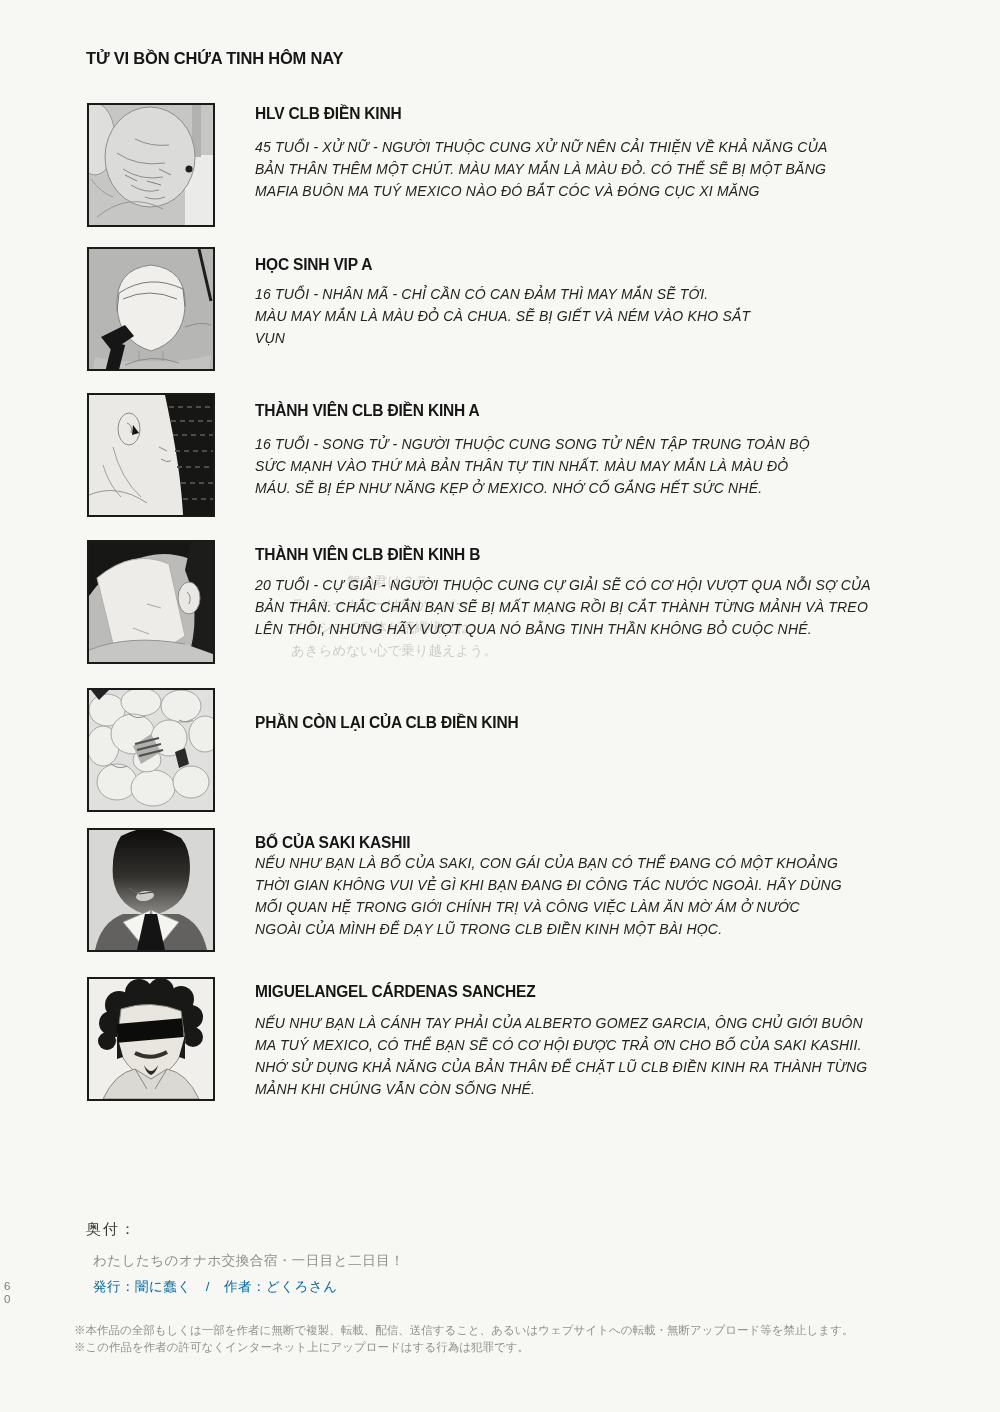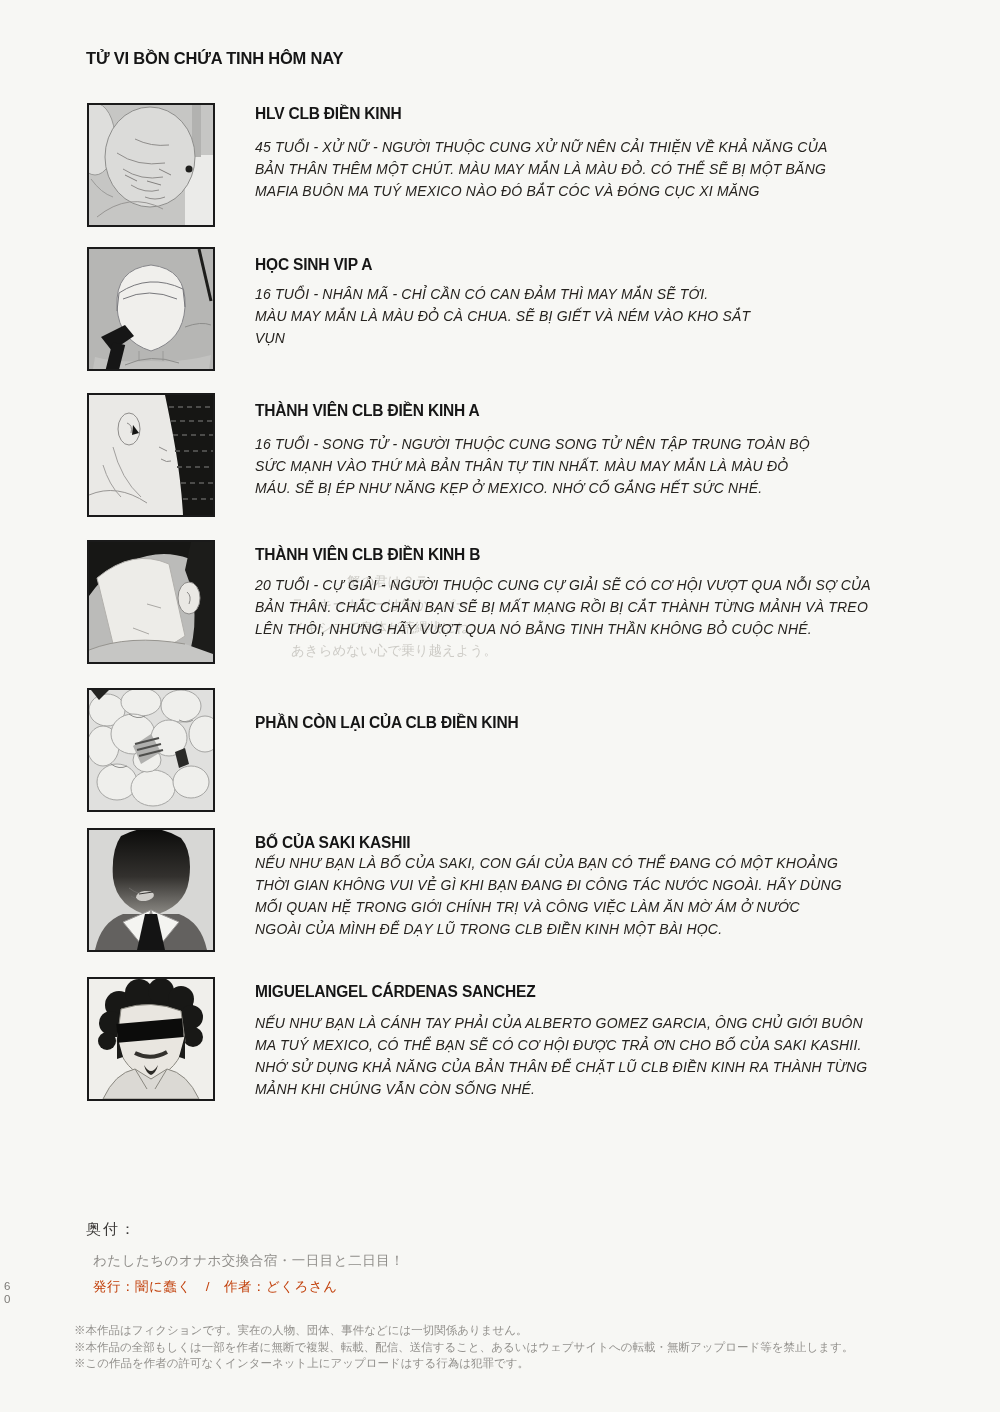--- a/index.html
+++ b/index.html
@@ -34,21 +34,21 @@
     position:absolute;left:16px;top:24px;z-index:0;
     font-size:13.5px;line-height:23px;color:#aba8a1;opacity:.55;
     white-space:nowrap;font-style:normal;margin-left:20px;
   }
   .ghost div:first-child{padding-left:56px}
   .colophon-heading{
     position:absolute;left:86px;top:1220px;margin:0;
     font-size:15px;font-weight:normal;color:#3c3a38;letter-spacing:2px;
   }
   .book-title{position:absolute;left:93px;top:1252px;font-size:13.5px;color:#8f8d89;letter-spacing:.5px}
-  .publisher{position:absolute;left:93px;top:1278px;font-size:13.5px;color:#c2410c;letter-spacing:.5px}
+  .publisher{position:absolute;left:93px;top:1278px;font-size:13.5px;color:#0369a1;letter-spacing:.5px}
   .pagenum{
     position:absolute;left:4px;top:1280px;width:11px;
     font-size:11.5px;line-height:13px;color:#7d7b77;word-break:break-all;
   }
   .disclaimers{position:absolute;left:74px;top:1322px;font-size:11.5px;line-height:16.5px;color:#93918d;white-space:nowrap}
 </style>
 </head>
 <body>
 
 <h1 class="page-title">TỬ VI BỒN CHỨA TINH HÔM NAY</h1>
@@ -264,16 +264,15 @@
       <div>MẢNH KHI CHÚNG VẪN CÒN SỐNG NHÉ.</div>
     </div>
   </div>
 </div>
 
 <h3 class="colophon-heading">奥付：</h3>
 <div class="book-title">わたしたちのオナホ交換合宿・一日目と二日目！</div>
 <div class="publisher">発行：闇に蠢く　/　作者：どくろさん</div>
 <div class="pagenum">60</div>
 <div class="disclaimers">
-  <div>※本作品はフィクションです。実在の人物、団体、事件などには一切関係ありません。</div>
   <div>※本作品の全部もしくは一部を作者に無断で複製、転載、配信、送信すること、あるいはウェブサイトへの転載・無断アップロード等を禁止します。</div>
   <div>※この作品を作者の許可なくインターネット上にアップロードはする行為は犯罪です。</div>
 </div>
 
 </body></html>

